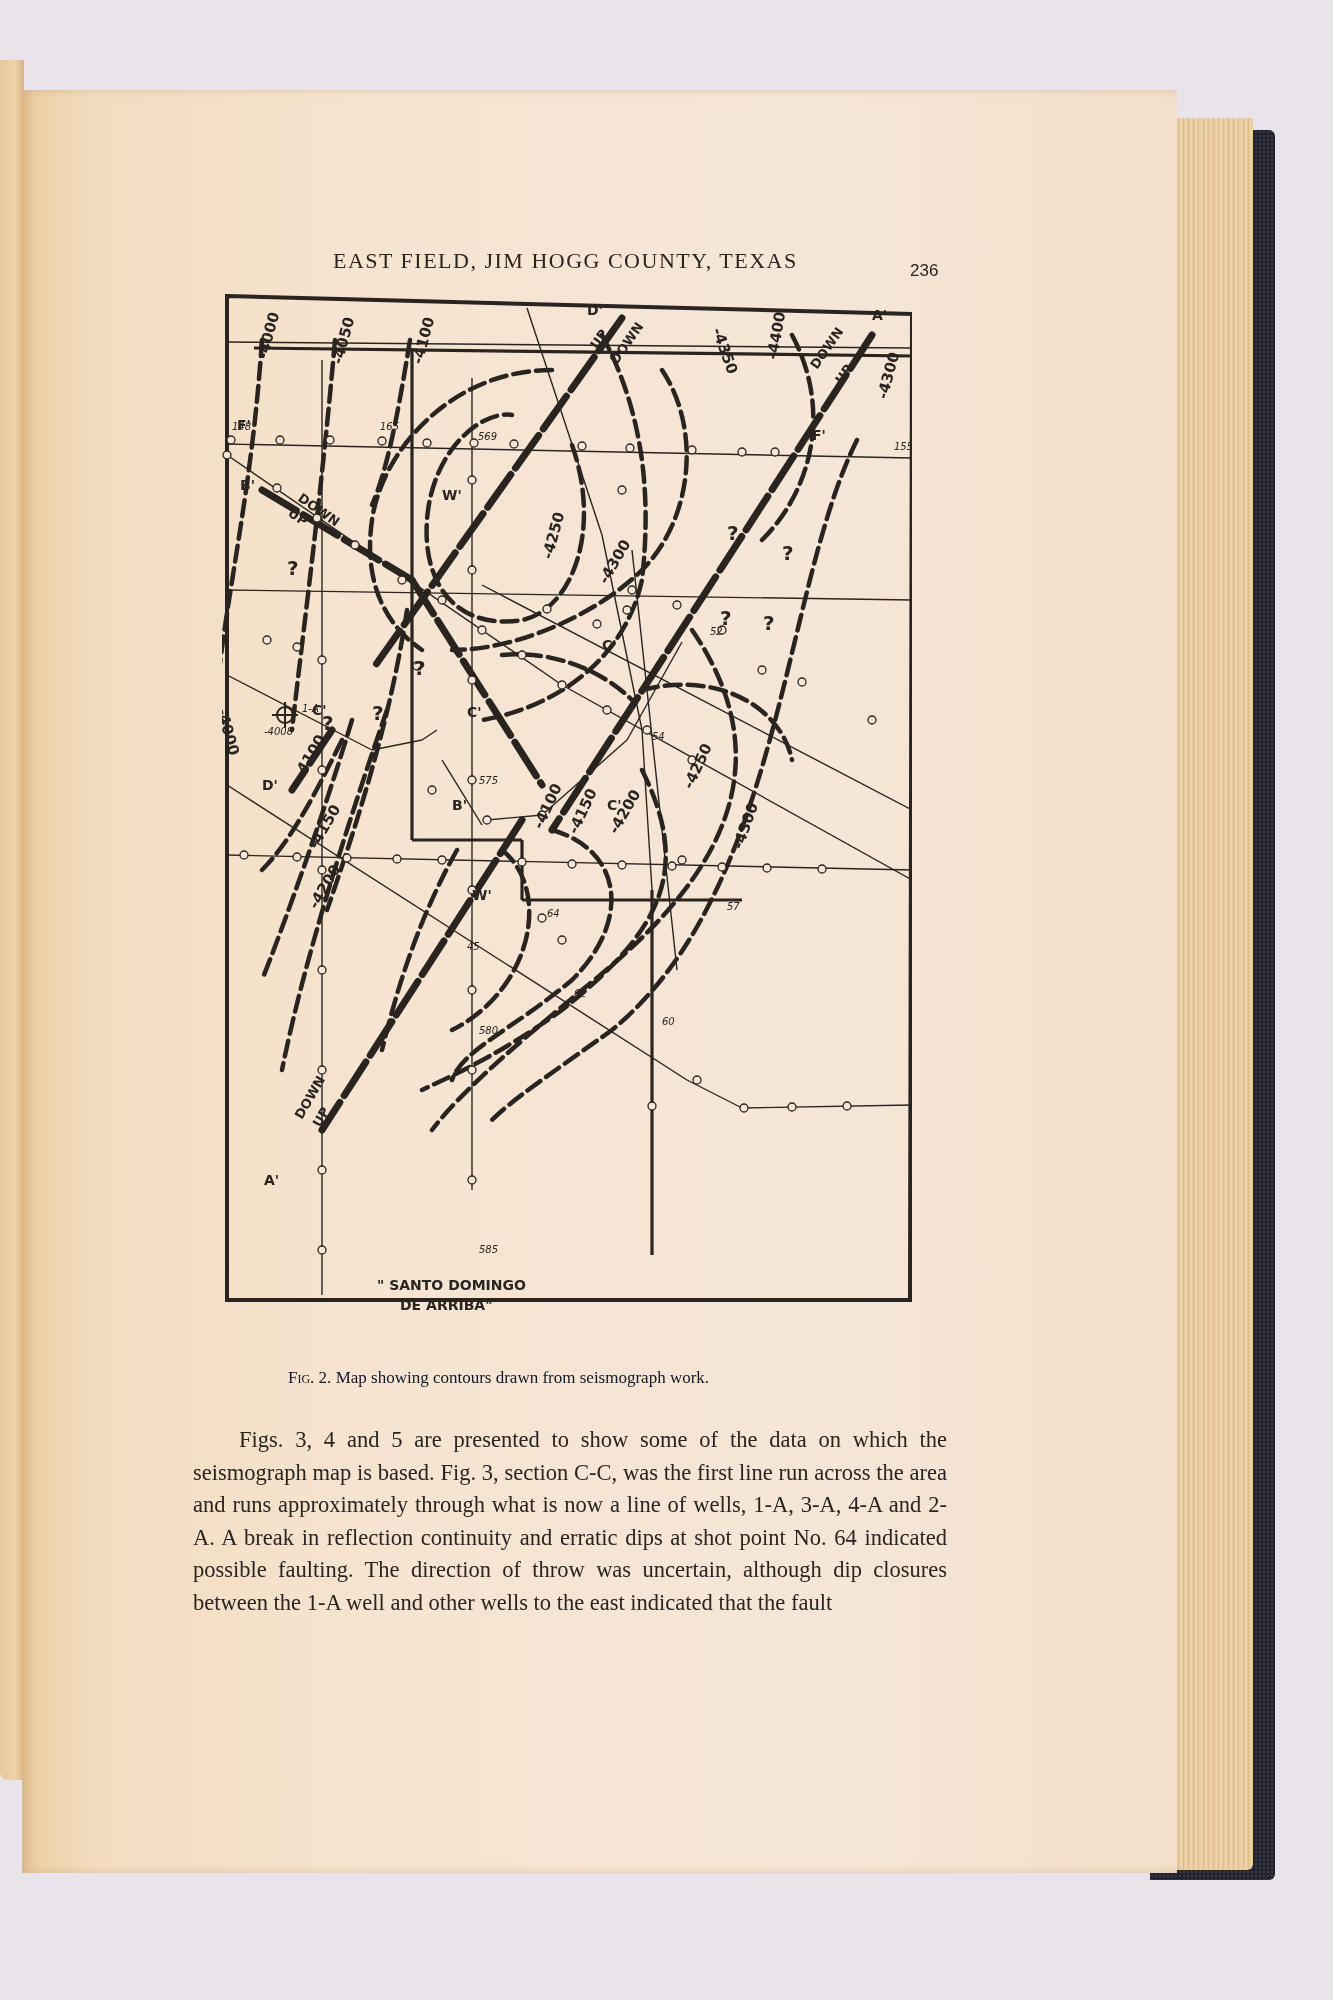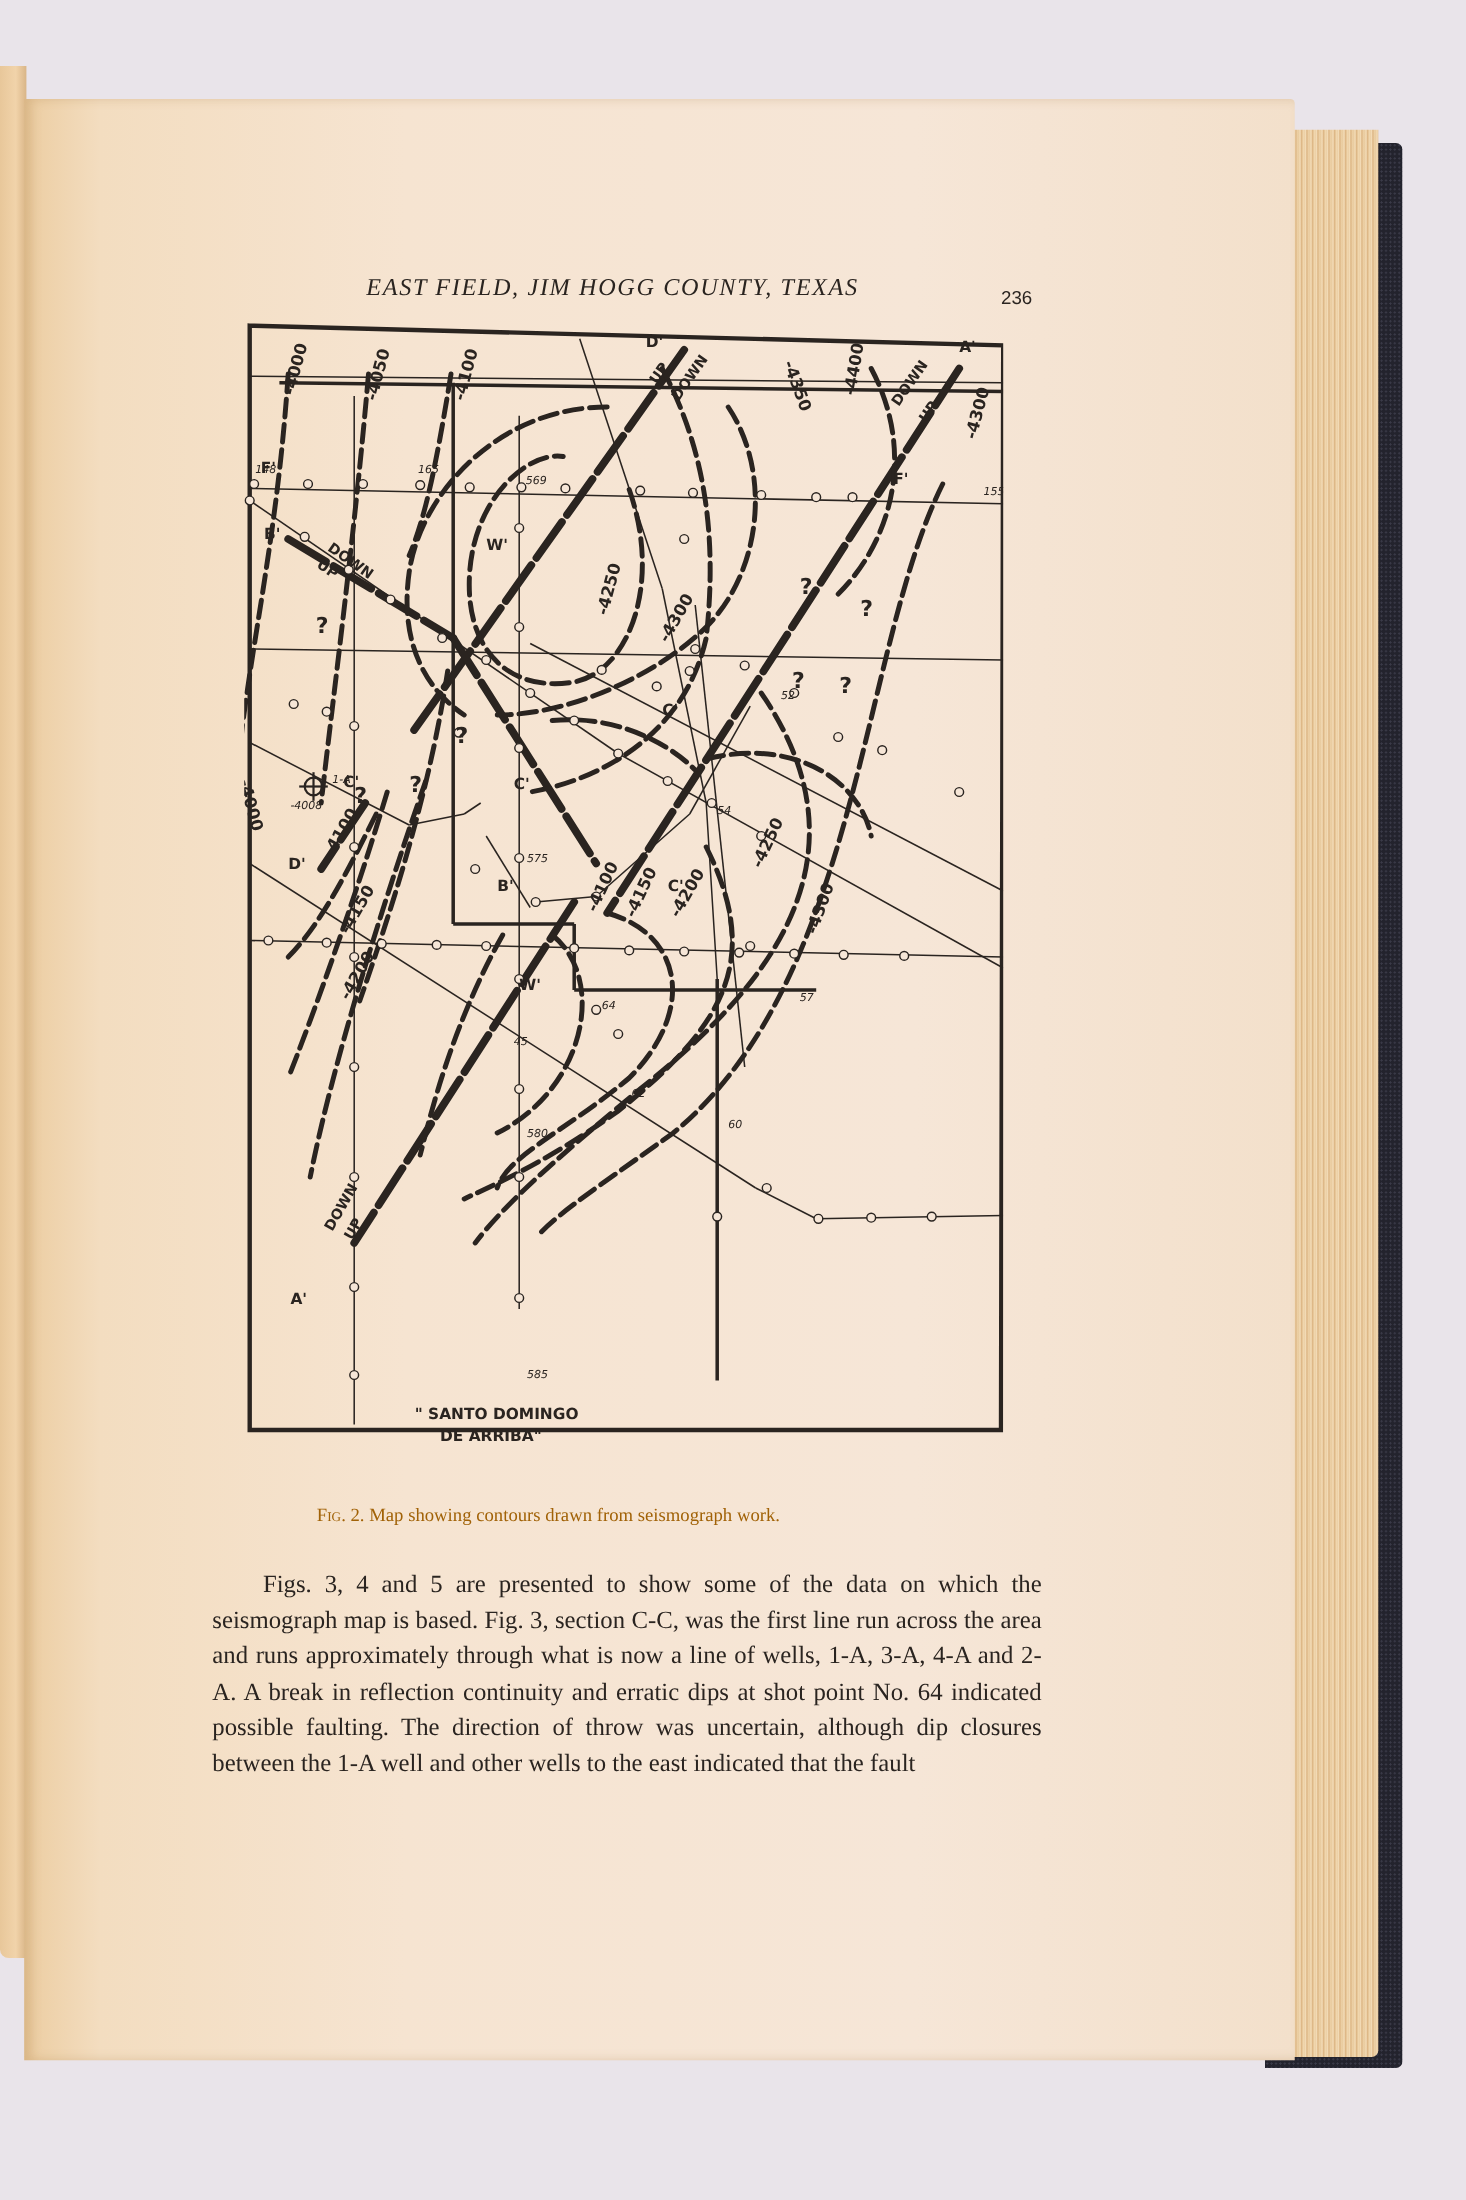--- a/index.html
+++ b/index.html
@@ -27,33 +27,33 @@
       border-radius: 0 0 6px 0;
     }
     .page {
       position: absolute; left: 22px; top: 90px; width: 1155px; height: 1783px;
       background: linear-gradient(90deg, #eccda1 0%, #f3ddc0 6%, #f6e4d1 30%, #f6e6d7 70%, #f3e0cb 100%);
       box-shadow: inset 6px 0 10px rgba(160,110,50,0.25);
       border-top-right-radius: 4px;
     }
     .running-head {
       position: absolute; left: 333px; top: 248px;
-      font-style: italic; font-size: 22px; letter-spacing: 1.5px; color: #2a2420;
+      font-size: 22px; letter-spacing: 1.5px; color: #2a2420;
     }
     .page-number {
       position: absolute; left: 910px; top: 261px;
       font-family: "Liberation Sans", sans-serif; font-size: 17px; color: #2a2420;
     }
     .map-wrap {
       position: absolute; left: 222px; top: 290px; width: 690px; height: 1040px;
     }
     .map-wrap svg { width: 100%; height: 100%; display: block; }
     .caption {
       position: absolute; left: 288px; top: 1368px;
-      font-size: 17px; color: #a16207;
+      font-size: 17px; color: #0f172a;
     }
     .caption .fig-label { font-variant: small-caps; }
     .body-text {
       position: absolute; left: 185px; top: 1416px; width: 770px;
       font-size: 22.5px; line-height: 32.5px; color: #2a2420;
       text-align: justify;
     }
     .body-text p { margin: 8px; text-indent: 46px; }
     .map-label {
       font-family: "DejaVu Sans", sans-serif; font-weight: bold; fill: #2a2420;

